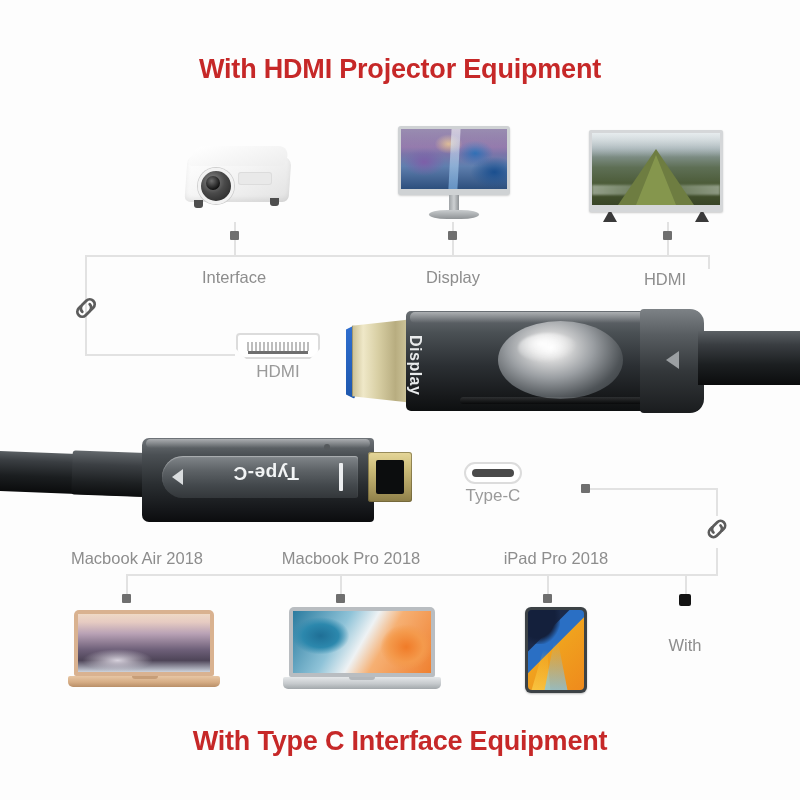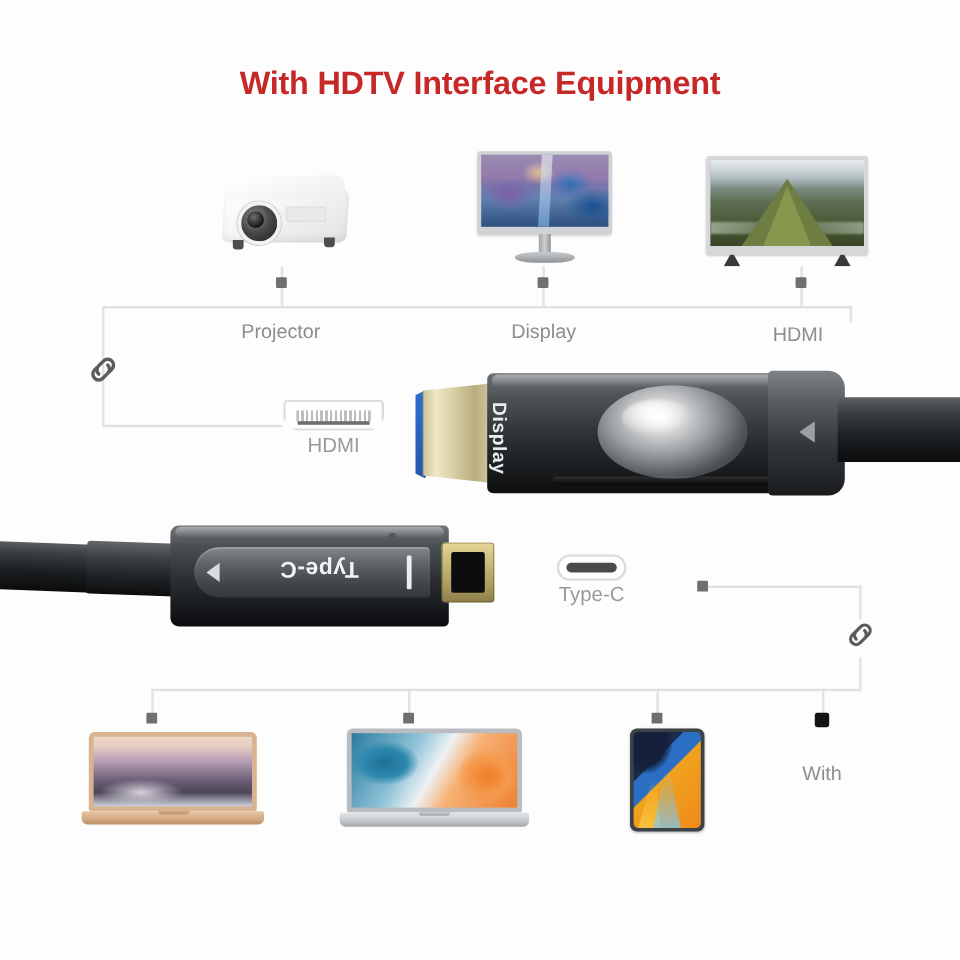--- a/index.html
+++ b/index.html
@@ -439,21 +439,21 @@
     width: 42px; height: 8px;
     background: #4a4a4a;
     border-radius: 4px;
   }
 </style>
 </head>
 <body>
 
 <div id="stage">
 
-  <div id="title-top" class="title">With HDTV Interface Equipment</div>
+  <div id="title-top" class="title">With HDMI Projector Equipment</div>
 
   <div id="projector-img" class="thumb">
     <div class="proj-body"></div>
     <div class="proj-top"></div>
     <div class="proj-vent"></div>
     <div class="proj-lens-ring"></div>
     <div class="proj-lens-in"></div>
     <div class="proj-foot" style="left:16px; top:64px;"></div>
     <div class="proj-foot" style="left:92px; top:62px;"></div>
   </div>
@@ -493,21 +493,21 @@
   <div class="wire v" style="left:667px; top:240px; height:16px;"></div>
 
   <div class="wire h" style="left:85px; top:255px; width:625px;"></div>
 
   <div class="wire v" style="left:85px; top:255px; height:100px;"></div>
 
   <div class="wire v" style="left:708px; top:255px; height:14px;"></div>
 
   <div class="wire h" style="left:85px; top:354px; width:150px;"></div>
 
-  <div class="dev-label" style="left:174px; top:268px; width:120px;">Projector</div>
+  <div class="dev-label" style="left:174px; top:268px; width:120px;">Interface</div>
   <div class="dev-label" style="left:398px; top:268px; width:110px;">Display</div>
   <div class="dev-label" style="left:615px; top:270px; width:100px;">HDMI</div>
 
   <div class="chain" style="left:68px; top:290px;">
     <svg width="36" height="36" viewBox="0 0 24 24" fill="none" stroke="#5c5c5c" stroke-width="1.9" stroke-linecap="round">
       <path d="M9.5 14.5 A3.2 3.2 0 0 1 9.5 9.9 L12.2 7.2 A3.2 3.2 0 0 1 16.8 11.8 L15.4 13.2"></path>
       <path d="M14.5 9.5 A3.2 3.2 0 0 1 14.5 14.1 L11.8 16.8 A3.2 3.2 0 0 1 7.2 12.2 L8.6 10.8"></path>
     </svg>
   </div>
 
@@ -568,20 +568,23 @@
 
   <div class="wire v" style="left:340px; top:574px; height:22px;"></div>
   <div class="node" style="left:336px; top:594px;"></div>
 
   <div class="wire v" style="left:547px; top:574px; height:22px;"></div>
   <div class="node" style="left:543px; top:594px;"></div>
 
   <div class="wire v" style="left:685px; top:574px; height:22px;"></div>
   <div class="node dark" style="left:679px; top:594px;"></div>
 
+  <div class="dev-label" style="left:44px; top:549px; width:186px;">Macbook Air 2018</div>
+  <div class="dev-label" style="left:258px; top:549px; width:186px;">Macbook Pro 2018</div>
+  <div class="dev-label" style="left:478px; top:549px; width:156px;">iPad Pro 2018</div>
   <div class="dev-label" style="left:645px; top:636px; width:80px;">With</div>
 
   <div id="mba-img" class="mb">
     <div class="mb-lid" style="left:6px; top:0; width:140px; height:66px; background:#d9b290; padding:4px;">
       <div class="mb-screen" style="left:4px; top:4px; width:132px; height:58px;
         background:
           radial-gradient(ellipse 50px 16px at 30% 80%, #d7d2dd 0%, transparent 70%),
           linear-gradient(180deg,#efd9c6 0%,#e6cbc2 14%,#b8a1b5 34%,#6d5f78 62%,#4e4558 80%,#cdd3dd 100%);">
       </div>
     </div>
@@ -606,14 +609,15 @@
 
   <div id="ipad-img" class="thumb">
     <div class="ipad-frame"></div>
     <div class="ipad-screen">
       <div class="ipad-dark"></div>
       <div class="ipad-ray2"></div>
       <div class="ipad-ray"></div>
     </div>
   </div>
 
+  <div id="title-bottom" class="title">With Type C Interface Equipment</div>
 
 </div>
 
 </body></html>

